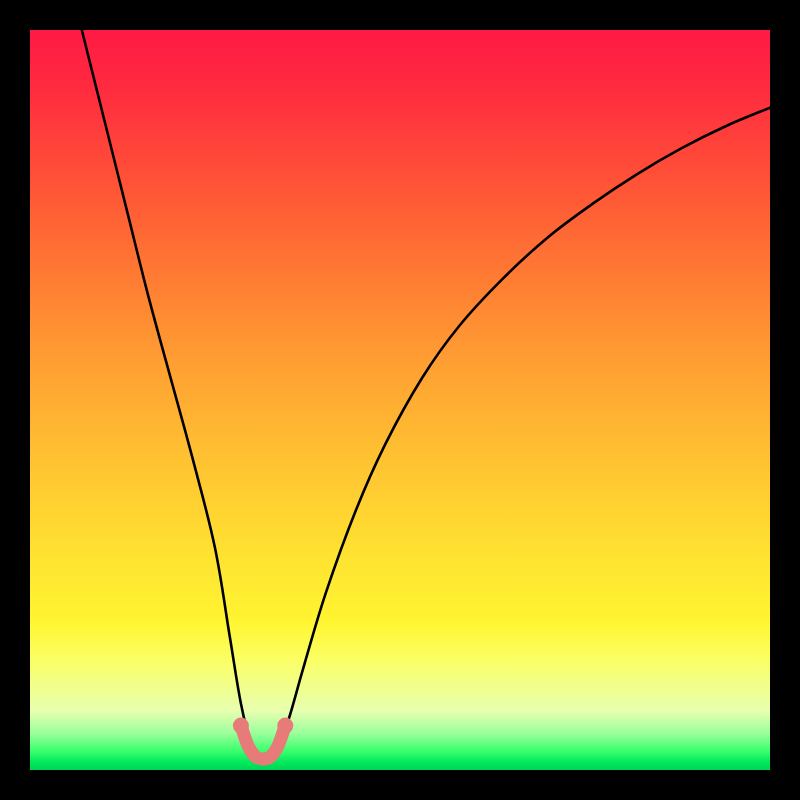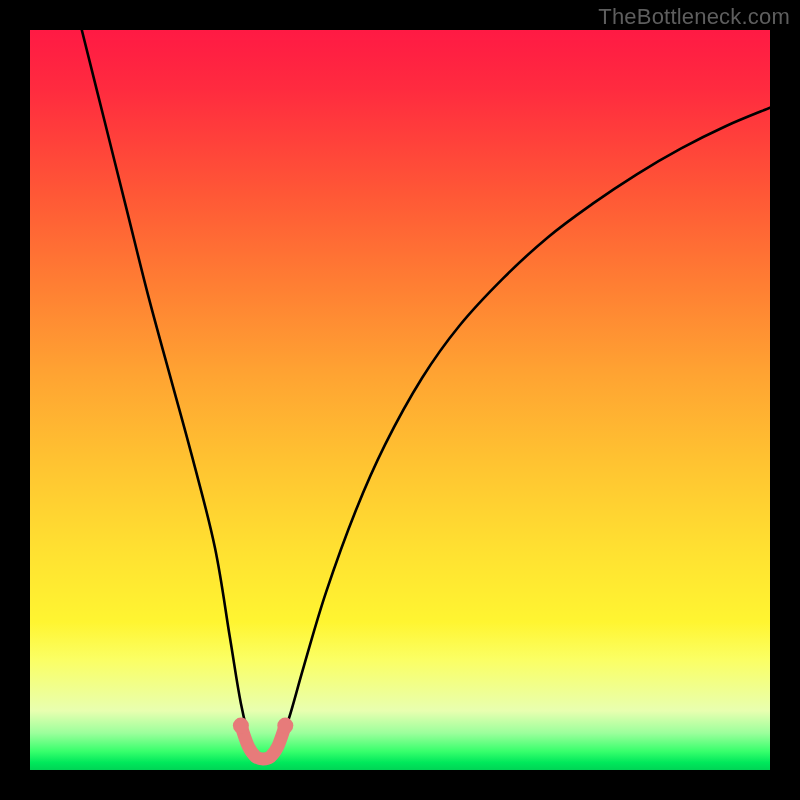--- a/index.html
+++ b/index.html
@@ -60,21 +60,20 @@
     font-weight: 500;
     letter-spacing: 0.2px;
     user-select: none;
   }
 </style>
 </head>
 <body>
 
 <div class="frame">
 
-  <div class="watermark">TheBottleneck.com</div>
 
   <div class="plot">
     <svg viewBox="0 0 740 740">
       <path id="curve-path" fill="none" stroke="#000" stroke-width="2.6" stroke-linejoin="round" stroke-linecap="round" d="M 51.800000000000004 0 C 55.79600000000001 15.983999999999991, 66.008 56.83199999999995, 74 88.79999999999995 C 81.992 120.76799999999996, 88.208 145.632, 96.2 177.60000000000002 C 104.19200000000001 209.56800000000004, 110.408 235.76399999999998, 118.4 266.4 C 126.39200000000001 297.03599999999994, 132.608 318.496, 140.6 347.79999999999995 C 148.59199999999998 377.1039999999999, 154.80800000000002 398.56399999999996, 162.8 429.2 C 170.792 459.836, 178.34 486.032, 185 518 C 191.66 549.968, 195.138 578.828, 199.8 606.8 C 204.46200000000002 634.7719999999999, 206.90399999999997 653.42, 210.89999999999998 673.4 C 214.896 693.38, 218.67 707.81, 222 717.8 C 225.33 727.79, 226.736 726.9019999999999, 229.4 728.9 C 232.06400000000002 730.898, 233.47 730.898, 236.8 728.9 C 240.13000000000002 726.9019999999999, 243.904 725.126, 247.9 717.8 C 251.89600000000002 710.4739999999999, 254.338 702.8520000000001, 259 688.2 C 263.662 673.548, 267.14 659.044, 273.8 636.4 C 280.46000000000004 613.756, 286.676 590.372, 296 562.4 C 305.324 534.428, 314.944 507.64, 325.6 481 C 336.25600000000003 454.36, 343.212 438.376, 355.2 414.4 C 367.188 390.424, 378.88000000000005 369.11199999999997, 392.20000000000005 347.79999999999995 C 405.52000000000004 326.48799999999994, 414.548 313.98199999999997, 429.2 296 C 443.852 278.01800000000003, 457.61600000000004 263.88399999999996, 473.6 247.89999999999998 C 489.584 231.916, 502.016 220.52000000000004, 518 207.20000000000005 C 533.984 193.88000000000005, 546.4159999999999 185.22199999999998, 562.4 173.89999999999998 C 578.384 162.57799999999997, 590.8159999999999 154.28999999999996, 606.8 144.29999999999995 C 622.784 134.30999999999995, 635.216 127.05799999999996, 651.2 118.39999999999998 C 667.1840000000001 109.74199999999999, 679.6159999999999 103.52600000000005, 695.5999999999999 96.20000000000005 C 711.584 88.87400000000004, 732.008 81.02999999999996, 740 77.69999999999993"></path>
       <path id="arc-path" fill="none" stroke="#e77b7a" stroke-width="13" stroke-linecap="round" stroke-linejoin="round" d="M 210.89999999999998 695.6 C 212.23199999999997 699.3296, 215.63599999999997 710.7256000000001, 218.29999999999998 716.32 C 220.964 721.9144, 223.03599999999997 724.4155999999999, 225.7 726.68 C 228.364 728.9444, 230.43599999999998 728.9, 233.1 728.9 C 235.764 728.9, 237.83599999999998 728.9444, 240.5 726.68 C 243.16400000000002 724.4155999999999, 245.23600000000002 721.9144, 247.9 716.32 C 250.564 710.7256000000001, 253.968 699.3296, 255.29999999999998 695.6"></path>
       <g id="arc-dots">
           <circle cx="210.89999999999998" cy="695.6" r="8" fill="#e77b7a"></circle>
           <circle cx="255.29999999999998" cy="695.6" r="8" fill="#e77b7a"></circle>
         </g>
     </svg>

